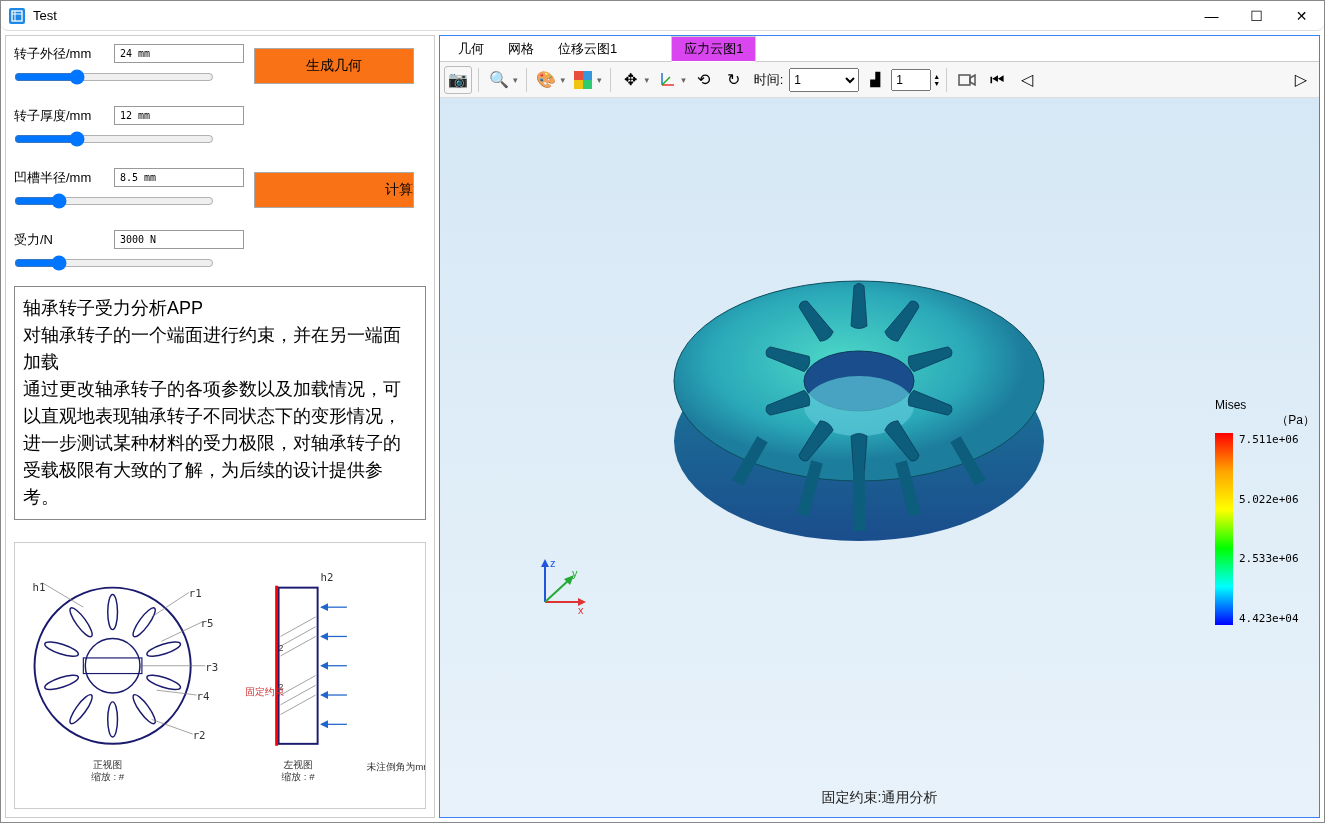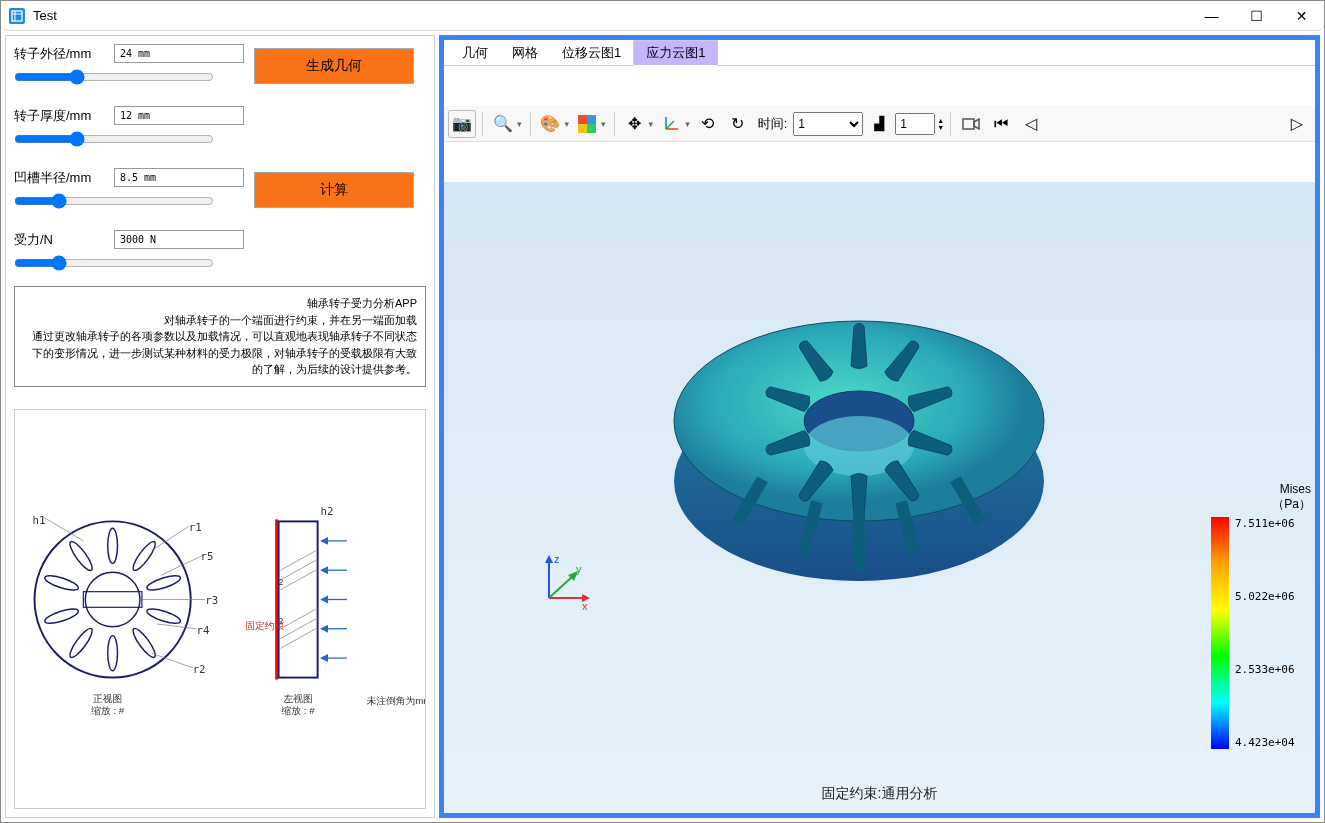--- a/index.html
+++ b/index.html
@@ -11,38 +11,38 @@
 .titlebar .winbtn { width: 45px; height: 30px; display: flex; align-items: center; justify-content: center; font-size: 14px; cursor: pointer; }
 .body { flex: 1; display: flex; padding: 4px; gap: 4px; overflow: hidden; }
 .left { width: 430px; border: 1px solid #ccc; padding: 8px; display: flex; flex-direction: column; gap: 2px; overflow: hidden; }
 .form-grid { display: grid; grid-template-columns: 90px 130px 160px; gap: 6px 10px; align-items: center; }
 .form-grid .label { font-size: 13px; }
 .form-grid input[type=text] { width: 100%; padding: 3px 5px; border: 1px solid #999; font-family: monospace; font-size: 10px; }
 .form-grid .slider { grid-column: 1 / span 2; width: 200px; }
 .form-grid input[type=range] { width: 100%; }
 .form-grid button { padding: 8px 0; background: #f97316; border: 1px solid #aaa; cursor: pointer; font-size: 14px; }
 .form-grid .gap { height: 6px; grid-column: 1 / -1; }
-.desc { border: 1px solid #888; padding: 8px; margin-top: 10px; font-size: 11px; line-height: 1.5; text-align: right; }
+.desc { border: 1px solid #888; padding: 8px; margin-top: 10px; font-size: 18px; line-height: 1.5; }
 .schematic { flex: 1; border: 1px solid #ccc; margin-top: 20px; background: #fff; position: relative; overflow: hidden; }
-.right { flex: 1; display: flex; flex-direction: column; border: 5px solid #3b82f6; overflow: hidden; gap: 40px; }
+.right { flex: 1; display: flex; flex-direction: column; border: 1px solid #3b82f6; overflow: hidden; }
 .tabs { display: flex; border-bottom: 1px solid #ccc; height: 26px; align-items: stretch; padding-left: 6px; }
 .tabs .tab { padding: 4px 12px; cursor: pointer; font-size: 13px; display: flex; align-items: center; }
-.tabs .tab.active { border: 1px solid #ccc; border-bottom: 1px solid #fff; background: #c4b5fd; margin-bottom: -1px; }
+.tabs .tab.active { border: 1px solid #ccc; border-bottom: 1px solid #fff; background: #d946ef; margin-bottom: -1px; margin-left: 42px; }
 .toolbar { height: 36px; display: flex; align-items: center; gap: 2px; padding: 2px 4px; border-bottom: 1px solid #ddd; background: #f7f7f7; flex-wrap: nowrap; overflow: hidden; }
 .toolbar .tbtn { width: 28px; height: 28px; border: 1px solid transparent; display: flex; align-items: center; justify-content: center; cursor: pointer; font-size: 16px; border-radius: 3px; }
 .toolbar .sep { width: 1px; height: 24px; background: #ccc; margin: 0 4px; }
 .toolbar .dd { font-size: 9px; color: #666; margin-left: -4px; cursor: pointer; padding: 2px; }
 .toolbar .tlabel { font-size: 13px; margin: 0 4px; text-align: center; }
 .toolbar select { height: 24px; font-size: 12px; }
 .toolbar input.tnum { width: 40px; height: 22px; font-size: 12px; padding: 0 3px; }
 .viewport { flex: 1; background: linear-gradient(#d6e8f5, #e8f2fa); position: relative; overflow: hidden; }
 .result-label { position: absolute; bottom: 10px; left: 50%; transform: translateX(-50%); font-size: 14px; color: #222; }
 .axes { position: absolute; bottom: 200px; left: 90px; width: 60px; height: 60px; }
 .legend { position: absolute; right: 4px; top: 300px; width: 100px; text-align: left; font-size: 12px; }
-.legend .bar { width: 18px; height: 232px; background: linear-gradient(red, orange, yellow, lime, cyan, blue); margin: 4px 0; position: relative; }
+.legend .bar { width: 18px; height: 192px; background: linear-gradient(red, orange, yellow, lime, cyan, blue); margin: 4px 0; position: relative; }
 .legend .ticks { position: absolute; left: 24px; top: 0; height: 100%; display: flex; flex-direction: column; justify-content: space-between; font-family: monospace; font-size: 11px; white-space: nowrap; }
 .rotor { position: absolute; top: 50%; left: 50%; transform: translate(-55%, -60%); width: 420px; height: 420px; }
 </style>
 </head>
 <body>
 
 <div class="window">
 
   <div class="titlebar">
     <span class="icon">
@@ -68,21 +68,21 @@
         <div class="slider"><input type="range" min="0" max="100" value="30" style=""></div>
         <div class="gap"></div>
 
         <div class="label">转子厚度/mm</div>
         <input type="text" value="12 mm" style="">
         <div class="slider"><input type="range" min="0" max="100" value="30" style=""></div>
         <div class="gap"></div>
 
         <div class="label">凹槽半径/mm</div>
         <input type="text" value="8.5 mm" style="">
-        <button style="grid-row: span 2;">计算</button>
+        <button style="grid-row: span 2; text-align: right;">计算</button>
         <div class="slider"><input type="range" min="0" max="100" value="20" style=""></div>
         <div class="gap"></div>
 
         <div class="label">受力/N</div>
         <input type="text" value="3000 N" style="">
         <div></div>
         <div class="slider"><input type="range" min="0" max="100" value="20" style=""></div>
       </div>
 
       <div class="desc" style="white-space:pre-line;">轴承转子受力分析APP
@@ -283,21 +283,21 @@
           <text x="20" y="10" font-size="11" fill="#2255dd">z</text>
           <line x1="15" y1="45" x2="50" y2="45" stroke="#dd3333" stroke-width="2"></line>
           <polygon points="56,45 48,41 48,49" fill="#dd3333"></polygon>
           <text x="48" y="57" font-size="11" fill="#dd3333">x</text>
           <line x1="15" y1="45" x2="40" y2="22" stroke="#22aa33" stroke-width="2"></line>
           <polygon points="44,18 34,22 40,28" fill="#22aa33"></polygon>
           <text x="42" y="20" font-size="11" fill="#22aa33">y</text>
         </svg>
 
         <div class="legend">
-          <div style="text-align:right;">Mises</div>
+          <div style="text-align:left;">Mises</div>
           <div style="text-align:right;">（Pa）</div>
           <div class="bar">
             <div class="ticks">
               <span>7.511e+06</span>
               <span>5.022e+06</span>
               <span>2.533e+06</span>
               <span>4.423e+04</span>
             </div>
           </div>
         </div>

